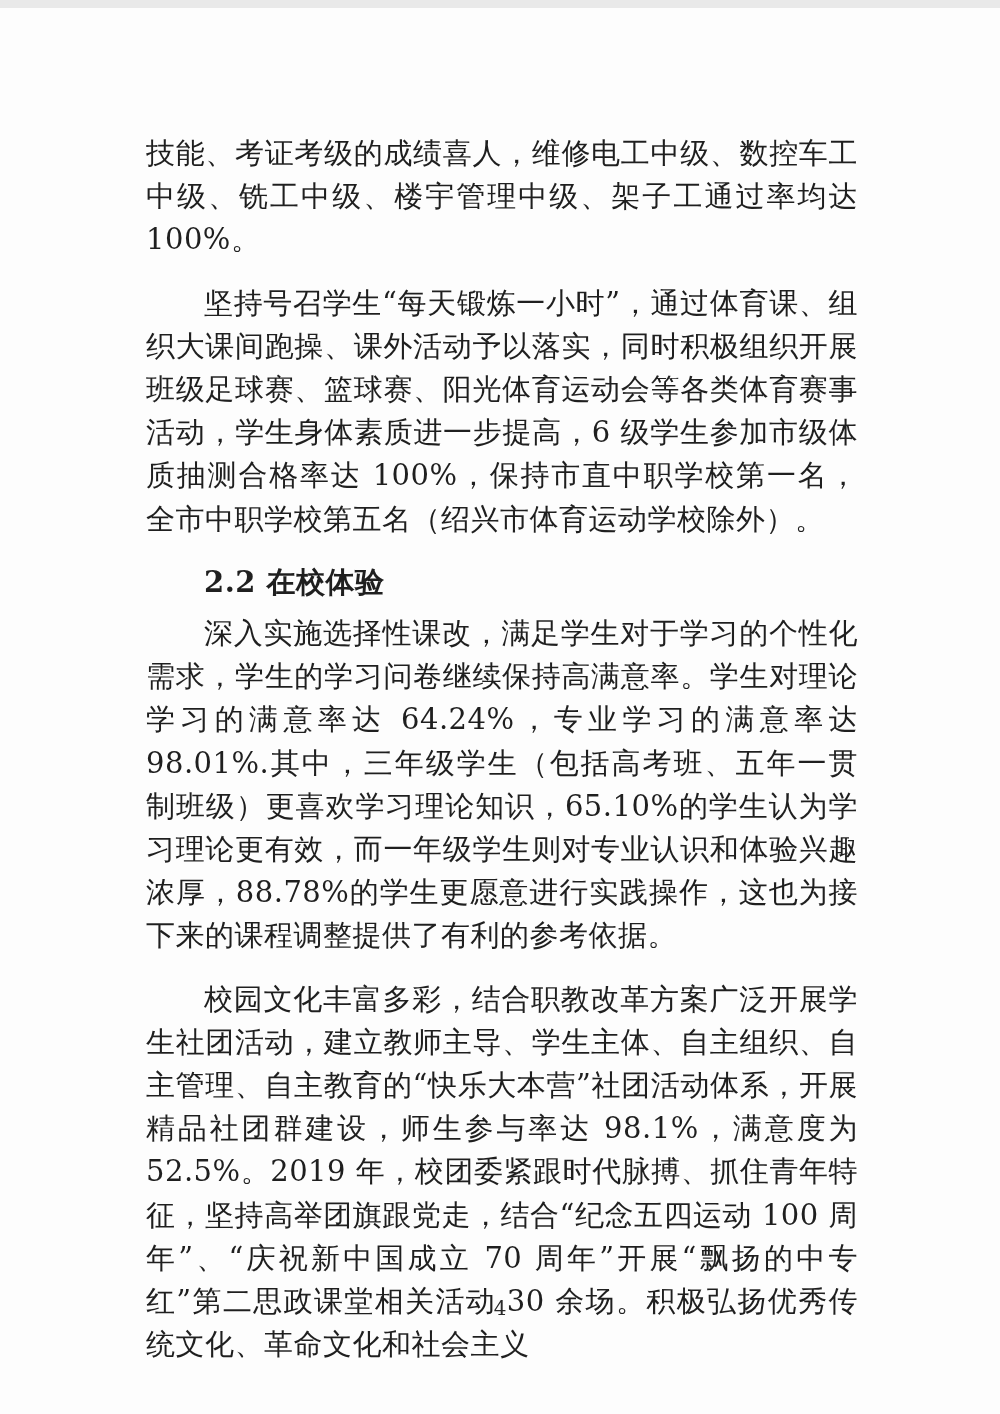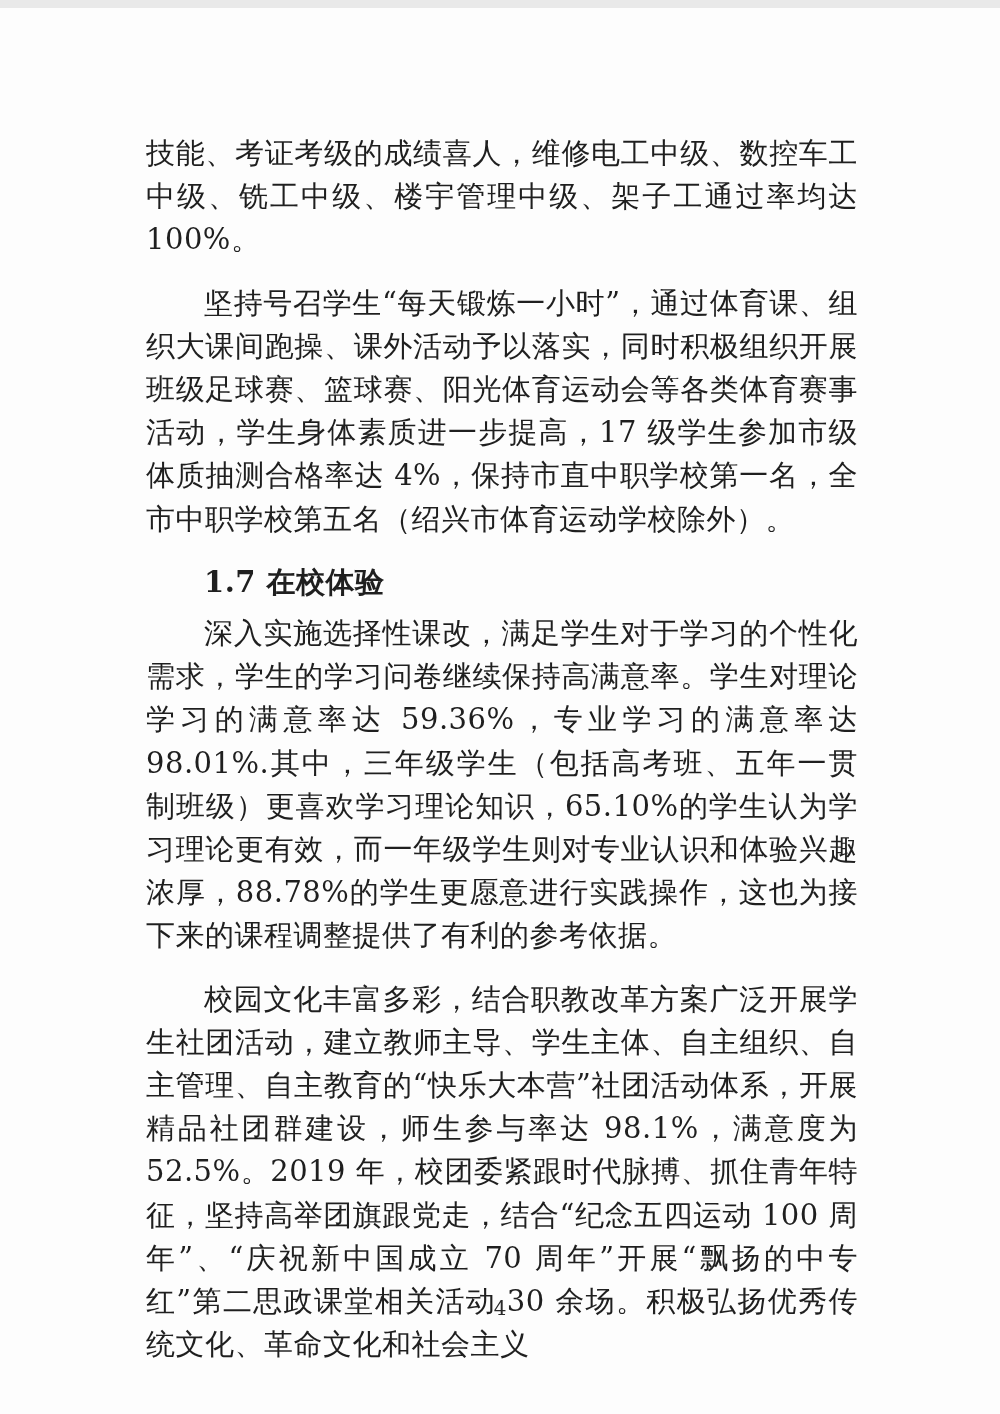--- a/index.html
+++ b/index.html
@@ -51,21 +51,21 @@
     font-size: 20px;
     color: #2a2a2a;
   }
 </style>
 </head>
 <body>
 
 <div class="page">
   <div class="content">
     <p class="body">技能、考证考级的成绩喜人，维修电工中级、数控车工中级、铣工中级、楼宇管理中级、架子工通过率均达 100%。</p>
-    <p class="body indent">坚持号召学生“每天锻炼一小时”，通过体育课、组织大课间跑操、课外活动予以落实，同时积极组织开展班级足球赛、篮球赛、阳光体育运动会等各类体育赛事活动，学生身体素质进一步提高，17 级学生参加市级体质抽测合格率达 4%，保持市直中职学校第一名，全市中职学校第五名（绍兴市体育运动学校除外）。</p>
-    <h2>1.7 在校体验</h2>
-    <p class="body indent">深入实施选择性课改，满足学生对于学习的个性化需求，学生的学习问卷继续保持高满意率。学生对理论学习的满意率达 59.36%，专业学习的满意率达 98.01%.其中，三年级学生（包括高考班、五年一贯制班级）更喜欢学习理论知识，65.10%的学生认为学习理论更有效，而一年级学生则对专业认识和体验兴趣浓厚，88.78%的学生更愿意进行实践操作，这也为接下来的课程调整提供了有利的参考依据。</p>
+    <p class="body indent">坚持号召学生“每天锻炼一小时”，通过体育课、组织大课间跑操、课外活动予以落实，同时积极组织开展班级足球赛、篮球赛、阳光体育运动会等各类体育赛事活动，学生身体素质进一步提高，6 级学生参加市级体质抽测合格率达 100%，保持市直中职学校第一名，全市中职学校第五名（绍兴市体育运动学校除外）。</p>
+    <h2>2.2 在校体验</h2>
+    <p class="body indent">深入实施选择性课改，满足学生对于学习的个性化需求，学生的学习问卷继续保持高满意率。学生对理论学习的满意率达 64.24%，专业学习的满意率达 98.01%.其中，三年级学生（包括高考班、五年一贯制班级）更喜欢学习理论知识，65.10%的学生认为学习理论更有效，而一年级学生则对专业认识和体验兴趣浓厚，88.78%的学生更愿意进行实践操作，这也为接下来的课程调整提供了有利的参考依据。</p>
     <p class="body indent">校园文化丰富多彩，结合职教改革方案广泛开展学生社团活动，建立教师主导、学生主体、自主组织、自主管理、自主教育的“快乐大本营”社团活动体系，开展精品社团群建设，师生参与率达 98.1%，满意度为 52.5%。2019 年，校团委紧跟时代脉搏、抓住青年特征，坚持高举团旗跟党走，结合“纪念五四运动 100 周年”、“庆祝新中国成立 70 周年”开展“飘扬的中专红”第二思政课堂相关活动 30 余场。积极弘扬优秀传统文化、革命文化和社会主义</p>
   </div>
   <div class="page-footer">
     <span>4</span>
   </div>
 </div>
 
 </body></html>

